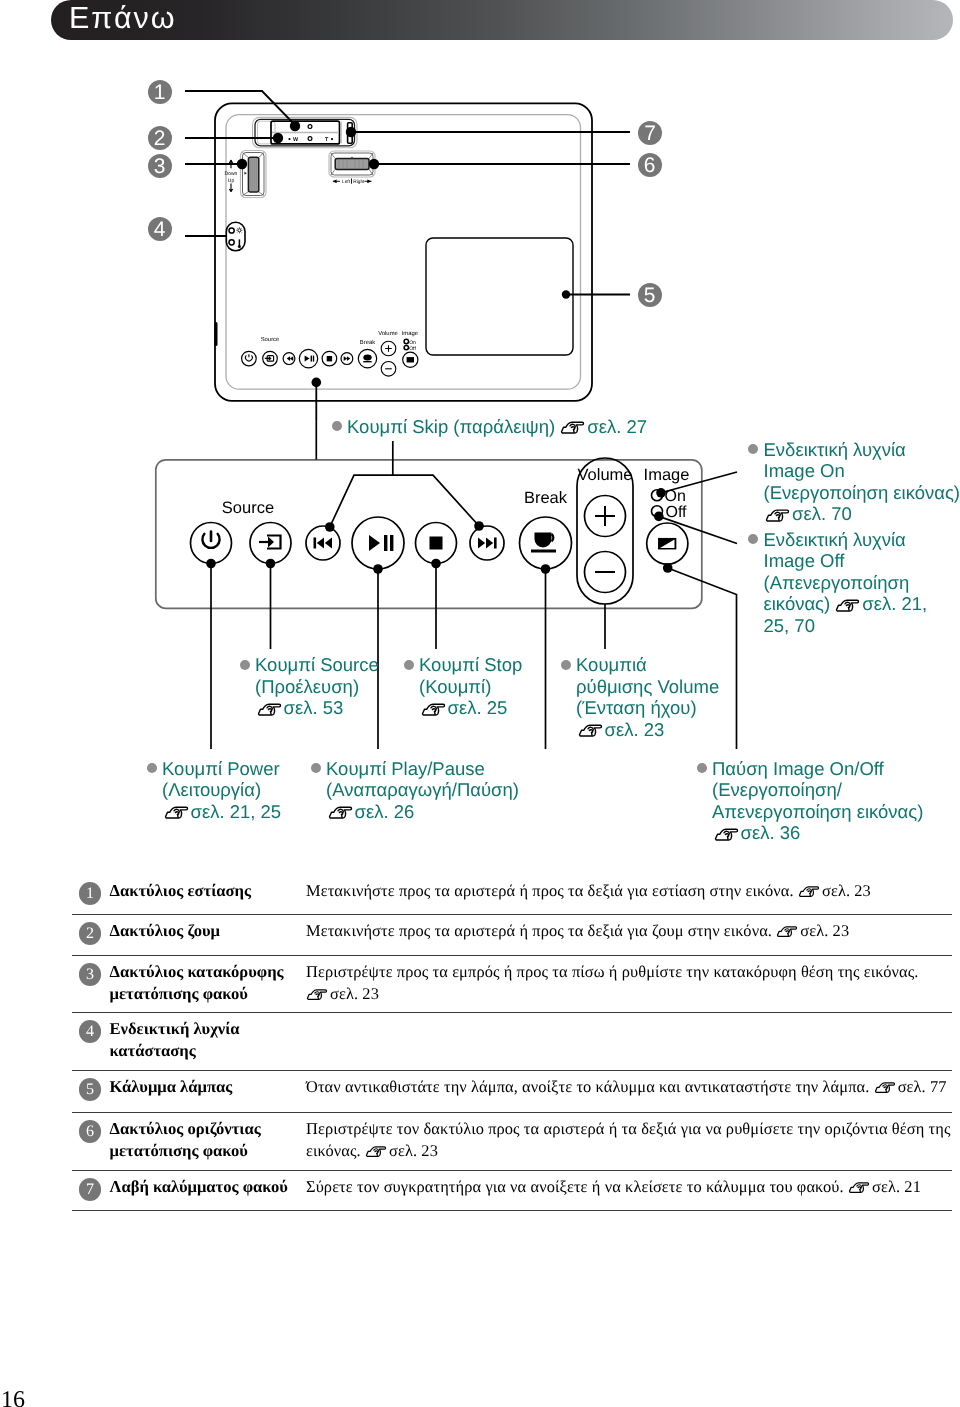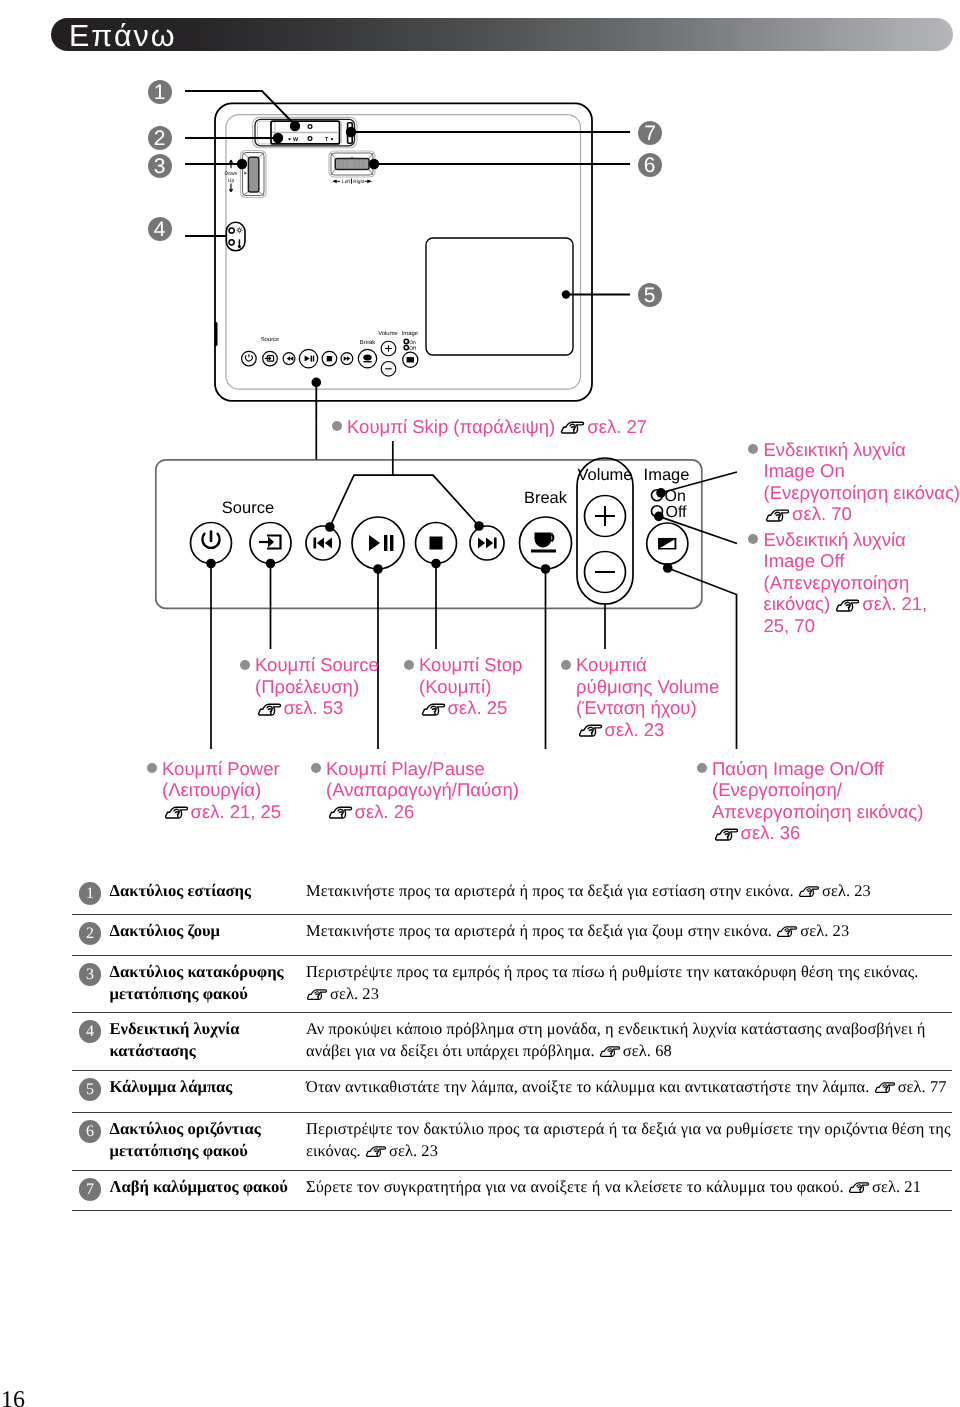--- a/index.html
+++ b/index.html
@@ -2,31 +2,31 @@
 <html><head>
 <meta charset="utf-8">
 <style>
   html,body{margin:0;padding:0;}
   body{width:960px;height:1407px;background:#fff;position:relative;overflow:hidden;
        font-family:"Liberation Sans", sans-serif;
        -webkit-font-smoothing:antialiased;text-rendering:geometricPrecision;}
   .page{position:absolute;left:0;top:0;width:960px;height:1407px;}
 
   
-  #hdr{position:absolute;left:51px;top:18px;width:902px;height:33px;border-radius:21px;
+  #hdr{position:absolute;left:51px;top:0;width:902px;height:40px;border-radius:21px;
        background:linear-gradient(to right,#231f20 0%,#272527 16.5%,#3a3b3d 33.2%,#515253 49.8%,#676a6c 63.2%,#85878a 77.6%,#aaabae 94.2%,#b5b6b9 100%);}
   #hdrTitle{position:absolute;left:18px;top:1px;font-size:30.5px;color:#fff;letter-spacing:2.0px;line-height:34px;}
 
   
   .num{position:absolute;width:24px;height:24px;border-radius:50%;background:#767676;
        color:#fff;font-size:21px;line-height:25.5px;text-align:center;
        font-family:"Liberation Sans",sans-serif;}
 
   
-  .ct{position:absolute;font-size:18.5px;line-height:21.5px;color:#ec4899;white-space:nowrap;}
+  .ct{position:absolute;font-size:18.5px;line-height:21.5px;color:#0f766e;white-space:nowrap;}
   .ct .b{position:absolute;left:-15.5px;top:5.5px;width:10px;height:10px;border-radius:50%;background:#8e8e8e;}
   .ct .ind{padding-left:1.5px;}
   .hnd{width:25px;height:15px;vertical-align:-2.6px;display:inline-block;margin-right:2px;}
 
   
   #tbl{position:absolute;left:72px;top:875px;width:880px;}
   #tbl .hrow{height:27.5px;background:#c6c6c6;border-top:2.4px solid #231f20;border-bottom:2.4px solid #231f20;position:relative;}
   #tbl .hrow span{position:absolute;top:4px;font-size:16px;font-family:"Liberation Sans",sans-serif;}
   .trow{position:relative;border-bottom:1.5px solid #3b3b3b;box-sizing:border-box;}
   .tnum{position:absolute;left:6.6px;top:7px;width:22.9px;height:22.9px;border-radius:50%;background:#767676;
@@ -487,31 +487,20 @@
                 </g>
               </svg>σελ. 23</div>
           </div>
         </div>
         <div class="trow" style="height: 58px;">
           <div class="tnum">4</div>
           <div class="tname">
             <div>Ενδεικτική λυχνία</div>
             <div>κατάστασης</div>
           </div>
-          <div class="tfunc">
-            <div>Αν προκύψει κάποιο πρόβλημα στη μονάδα, η ενδεικτική λυχνία κατάστασης αναβοσβήνει ή</div>
-            <div>ανάβει για να δείξει ότι υπάρχει πρόβλημα. <svg class="hnd" viewBox="0 0 30 18" xmlns="http://www.w3.org/2000/svg">
-                <g stroke="#000" stroke-width="1.7" fill="none" stroke-linejoin="round" stroke-linecap="round">
-                  <path d="M2.6 15.6 L1.8 14.2 L4.2 8.7 L7.0 8.7 Q7.6 6.9 10.0 4.6 Q12.0 2.6 14.4 2.6 L26.6 2.6 Q28.2 2.6 28.2 4.2 Q28.2 5.8 26.6 5.8 L19.6 5.8 Q20.9 7.4 21.1 9.6 Q21.3 12.4 20.2 14.2 Q19.3 15.6 17.6 15.6 Z"></path>
-                  <path d="M12.0 7.0 Q13.3 5.0 15.7 5.2 Q17.9 5.5 18.3 7.4 Q18.6 9.0 17.1 9.7"></path>
-                  <path d="M13.7 9.0 Q14.9 7.8 16.4 8.3 Q17.8 8.8 17.7 10.1 Q17.6 11.3 16.1 11.6"></path>
-                  <path d="M16.3 11.4 L16.8 14.6"></path>
-                </g>
-              </svg>σελ. 68</div>
-          </div>
         </div>
         <div class="trow" style="height: 42px;">
           <div class="tnum">5</div>
           <div class="tname">
             <div>Κάλυμμα λάμπας</div>
           </div>
           <div class="tfunc">
             <div>Όταν αντικαθιστάτε την λάμπα, ανοίξτε το κάλυμμα και αντικαταστήστε την λάμπα. <svg class="hnd" viewBox="0 0 30 18" xmlns="http://www.w3.org/2000/svg">
                 <g stroke="#000" stroke-width="1.7" fill="none" stroke-linejoin="round" stroke-linecap="round">
                   <path d="M2.6 15.6 L1.8 14.2 L4.2 8.7 L7.0 8.7 Q7.6 6.9 10.0 4.6 Q12.0 2.6 14.4 2.6 L26.6 2.6 Q28.2 2.6 28.2 4.2 Q28.2 5.8 26.6 5.8 L19.6 5.8 Q20.9 7.4 21.1 9.6 Q21.3 12.4 20.2 14.2 Q19.3 15.6 17.6 15.6 Z"></path>

